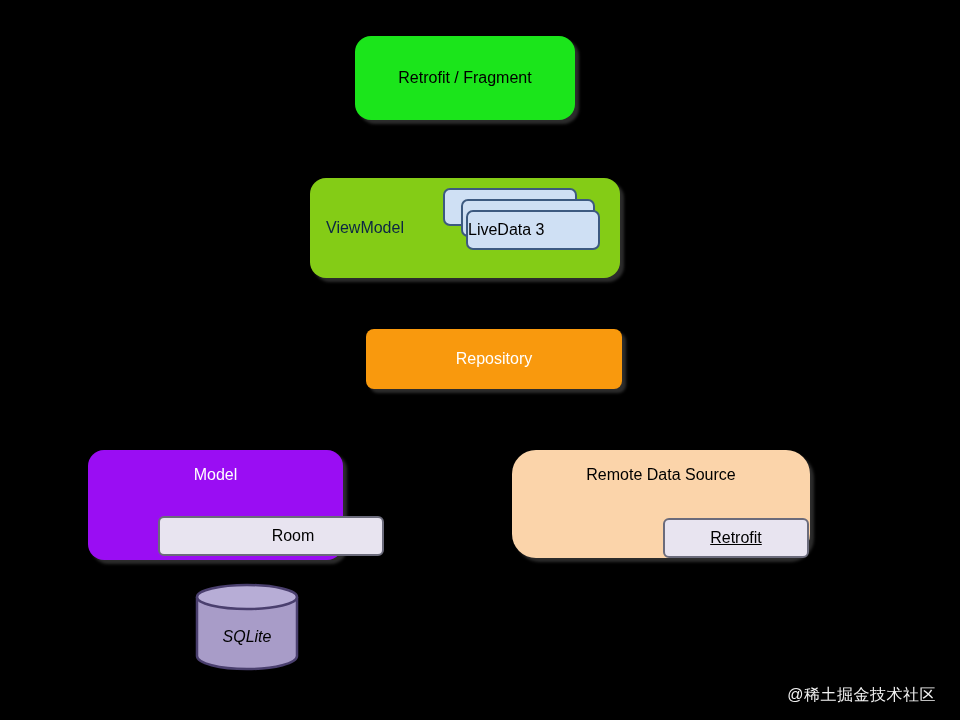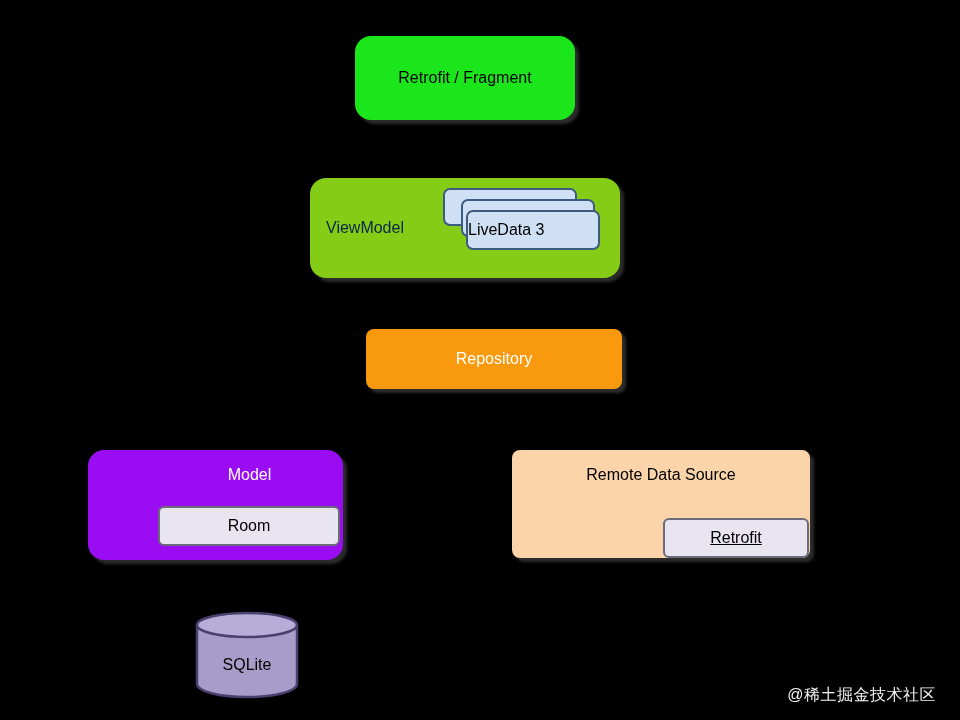--- a/index.html
+++ b/index.html
@@ -47,42 +47,42 @@
     background:#f9990d; border-radius:8px; color:#fff;margin-left:28px;
   }
 
   
   .model {
     left:88px; top:450px; width:255px; height:110px;
     background:#9a0df3; border-radius:16px;
   }
   .model-title {
     position:absolute; top:16px; left:0; width:100%;
-    text-align:center; color:#fff; font-size:16px;padding-left:34px;
+    text-align:center; color:#fff; font-size:16px;
   }
   .inner-box {
     position:absolute; display:flex; align-items:center; justify-content:center;
     background:#e8e4f0; border:2px solid #6b6b7b; border-radius:6px;
     color:#000; font-size:16px;
   }
-  .room { left:70px; top:56px; width:178px; height:36px; }
+  .room { left:70px; top:66px; width:178px; height:36px;padding-left:44px; }
 
   
   .remote {
     left:512px; top:450px; width:298px; height:108px;
-    background:#fbd4aa; border-radius:8px;
+    background:#fbd4aa; border-radius:24px;
   }
   .remote-title {
     position:absolute; top:16px; left:0; width:100%;
     text-align:center; color:#000; font-size:16px;
   }
   .retrofit { left:151px; top:68px; width:142px; height:36px;text-decoration:underline; }
 
   
-  .sqlite-wrap { position:absolute; left:195px; top:610px; width:104px; height:90px; }
+  .sqlite-wrap { position:absolute; left:195px; top:582px; width:104px; height:90px;font-style:italic; }
   .sqlite-wrap svg { display:block; width:104px; height:90px; }
   .sqlite-label {
     position:absolute; left:0; top:46px; width:100%;
     text-align:center; color:#000; font-size:16px;
   }
 
   
   .cloud-wrap { position:absolute; left:652px; top:596px; width:164px; height:80px; }
   .cloud-wrap svg { display:block; width:164px; height:80px; }
   .cloud-label {

